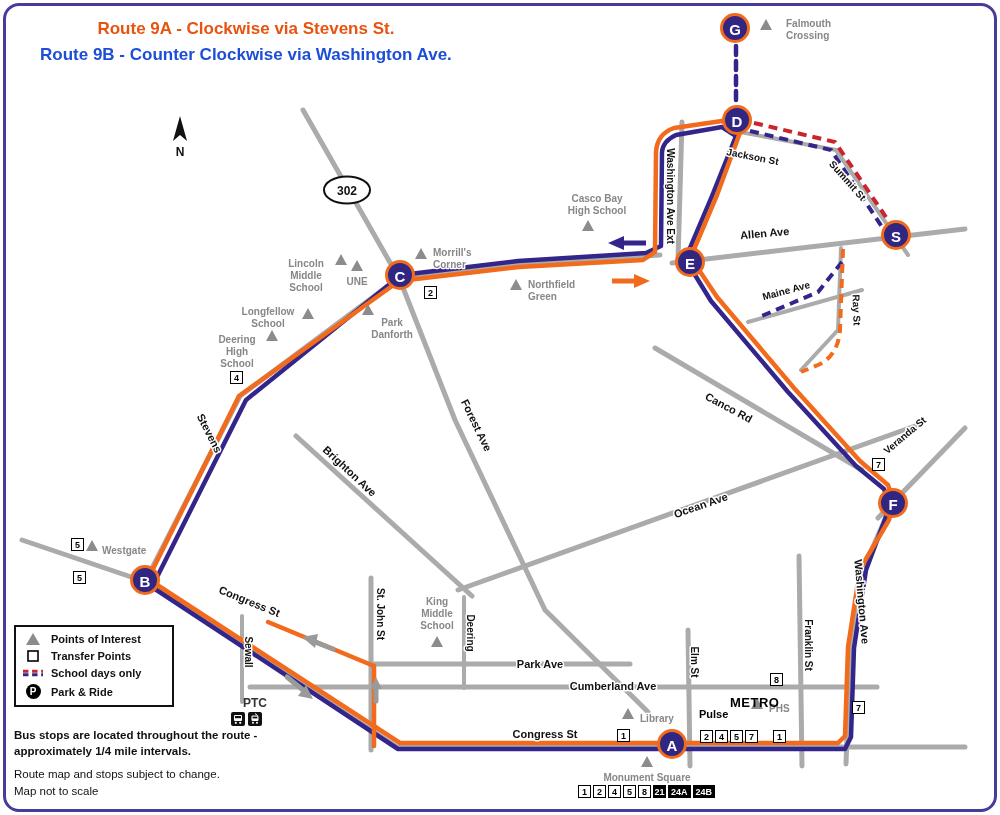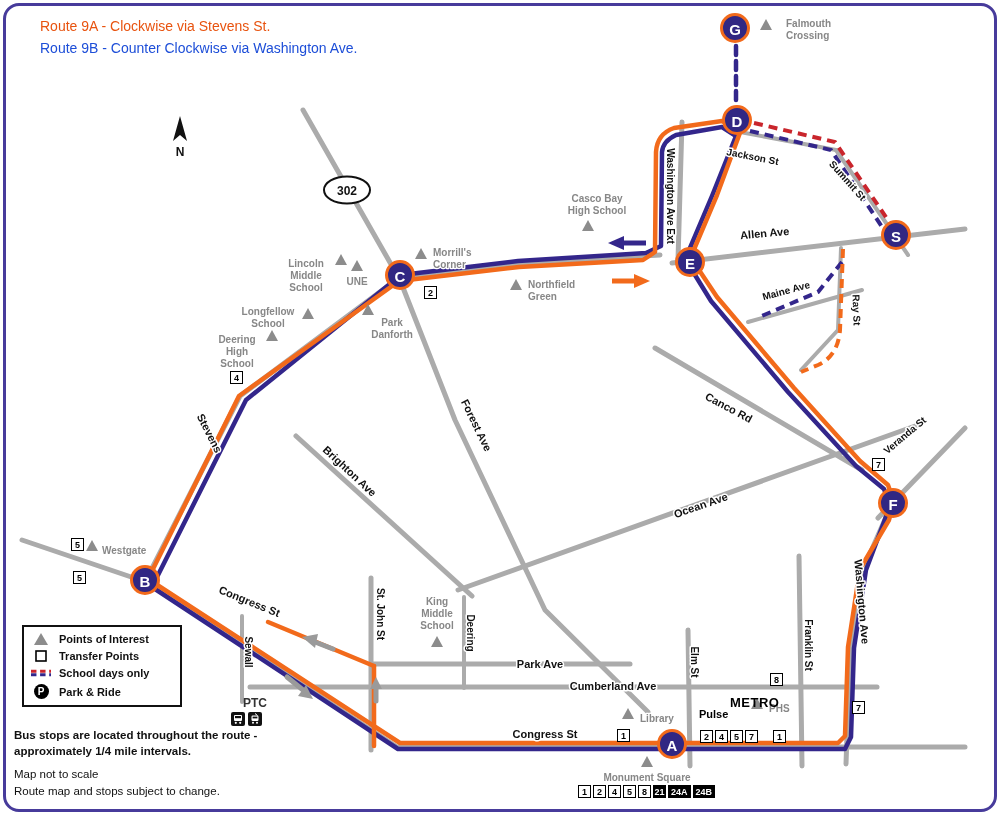--- a/index.html
+++ b/index.html
@@ -1,20 +1,20 @@
 <!DOCTYPE html>
 <html><head>
 <meta charset="utf-8">
 <style>
   html,body{margin:0;padding:0;background:#fff;}
   .canvas{position:relative;width:1000px;height:815px;background:#fff;font-family:"Liberation Sans",sans-serif;overflow:hidden;}
   .frame{position:absolute;inset:3px;border:3px solid #473B9B;border-radius:16px;pointer-events:none;}
   svg.map{position:absolute;left:0;top:0;}
 
-  .header{position:absolute;left:40px;top:16px;font-weight:normal;font-size:14px;line-height:1.55;}
+  .header{position:absolute;left:40px;top:16px;font-weight:bold;font-size:17px;line-height:1.55;text-align:center;}
   .header .r9a{color:#E8530F;}
   .header .r9b{color:#1d4ed8;}
 
   
   .road{stroke:#ABABAB;stroke-width:5;fill:none;stroke-linecap:round;stroke-linejoin:round;}
   .road.thin{stroke-width:4;}
   .r-orange{stroke:#F26A1B;stroke-width:4.5;fill:none;stroke-linecap:round;stroke-linejoin:round;}
   .r-purple{stroke:#33268B;stroke-width:4.5;fill:none;stroke-linecap:round;stroke-linejoin:round;}
   .dash{stroke-dasharray:9 6;}
   .dash-red{stroke:#C9252C;stroke-width:4;fill:none;stroke-dasharray:9 6;stroke-linecap:butt;}
@@ -36,21 +36,21 @@
   
   .tsq{position:absolute;width:13px;height:13px;background:#fff;border:1.5px solid #000;box-sizing:border-box;
        display:flex;align-items:center;justify-content:center;font-size:9px;font-weight:bold;color:#000;}
   .trow{position:absolute;display:flex;gap:2px;}
   .sq{width:13px;height:13px;background:#fff;border:1.5px solid #000;box-sizing:border-box;
       display:flex;align-items:center;justify-content:center;font-size:9px;font-weight:bold;color:#000;}
   .sq.dark{background:#000;color:#fff;border-color:#000;}
   .sq.wide{width:auto;min-width:13px;padding:0 2px;}
 
   .legend{position:absolute;left:14px;top:625px;width:160px;background:#fff;border:2px solid #111;
-          padding:6px 7px;display:flex;flex-direction:column;gap:5px;box-sizing:border-box;margin-left:8px;}
+          padding:6px 7px;display:flex;flex-direction:column;gap:5px;box-sizing:border-box;}
   .lrow{display:flex;align-items:center;gap:8px;font-size:11px;font-weight:bold;color:#111;}
   .licon{width:20px;display:flex;justify-content:center;align-items:center;flex:0 0 20px;}
   .pcirc{width:15px;height:15px;border-radius:50%;background:#000;color:#fff;display:flex;align-items:center;justify-content:center;font-size:10px;font-weight:bold;}
 
   .notes{position:absolute;left:14px;top:728px;font-size:11.5px;font-weight:bold;color:#111;line-height:1.35;}
   .notes2{position:absolute;left:14px;top:766px;font-size:11.5px;color:#111;line-height:1.5;}
 
   .metro{position:absolute;left:698px;top:695px;color:#000;}
   .metro .m{font-size:13px;font-weight:800;letter-spacing:.5px;margin-left:32px;}
   .metro .p{font-size:11px;font-weight:bold;margin-left:1px;margin-top:-2px;}
@@ -330,18 +330,18 @@
       </span>
       <span>Park &amp; Ride</span>
     </div>
   </div>
 
   <div class="notes">
     <div>Bus stops are located throughout the route -</div>
     <div>approximately 1/4 mile intervals.</div>
   </div>
   <div class="notes2">
+    <div>Route map and stops subject to change.</div>
     <div>Map not to scale</div>
-    <div>Route map and stops subject to change.</div>
   </div>
 
   <div class="frame"></div>
 </div>
 
 </body></html>

